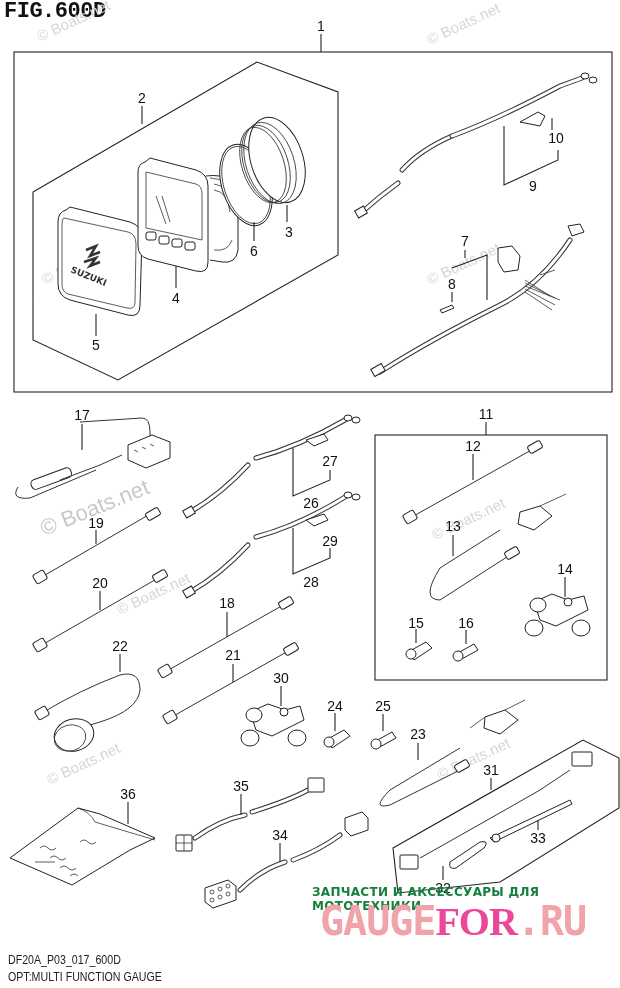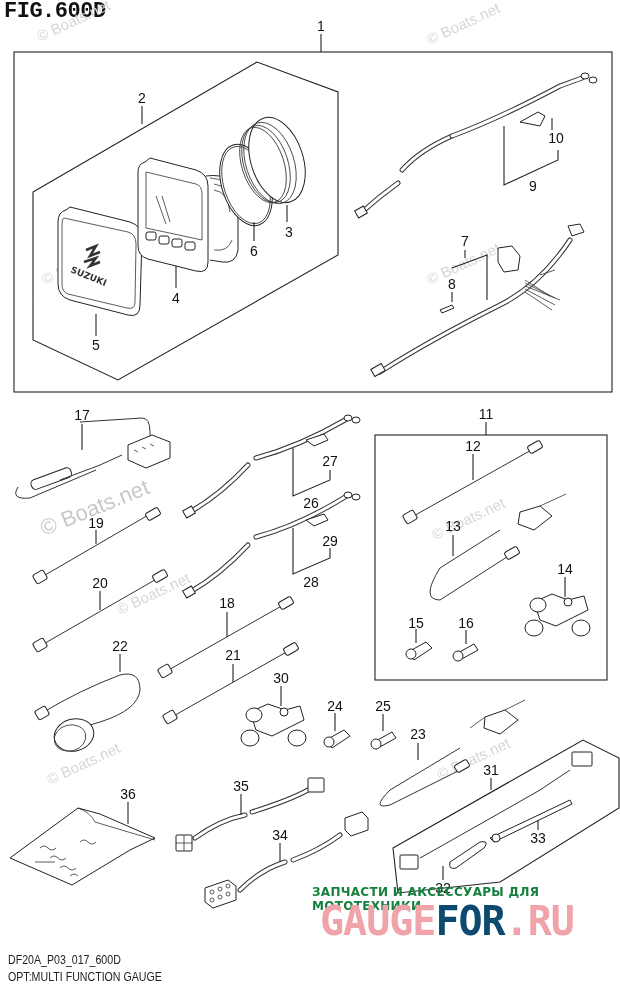--- a/index.html
+++ b/index.html
@@ -19,21 +19,21 @@
   .wm-big { font-family: "Liberation Sans", sans-serif; fill: #c8c8c8; font-size: 22px; }
   .foot { position: absolute; left: 8px; font-family: "Liberation Sans", sans-serif;
           font-size: 12.5px; color: #222; transform: scaleX(0.85); transform-origin: left; }
   .foot.code { top: 953px; }
   .foot.desc { top: 970px; }
   .promo-ru { position: absolute; left: 312px; top: 885px; font-family: "DejaVu Sans", sans-serif;
               font-size: 12px; font-weight: bold; color: #15803d; letter-spacing: 0.3px; }
   .promo-brand { position: absolute; left: 320px; top: 898px; font-family: "DejaVu Sans Mono", monospace;
                  font-size: 40px; font-weight: bold; letter-spacing: -1px; }
   .promo-brand .r { color: #f0a3a9; }
-  .promo-brand .g { color: #0c4a6e; }
+  .promo-brand .g { color: #ec4899; font-family: Liberation Serif, serif; }
 </style>
 </head>
 <body>
 
 <div class="fig-title">FIG.600D</div>
 
 <svg id="diagram" viewBox="0 0 620 988" xmlns="http://www.w3.org/2000/svg">
 
   <g>
     <text class="wm" x="40" y="42" transform="rotate(-25 40 42)">© Boats.net</text>

